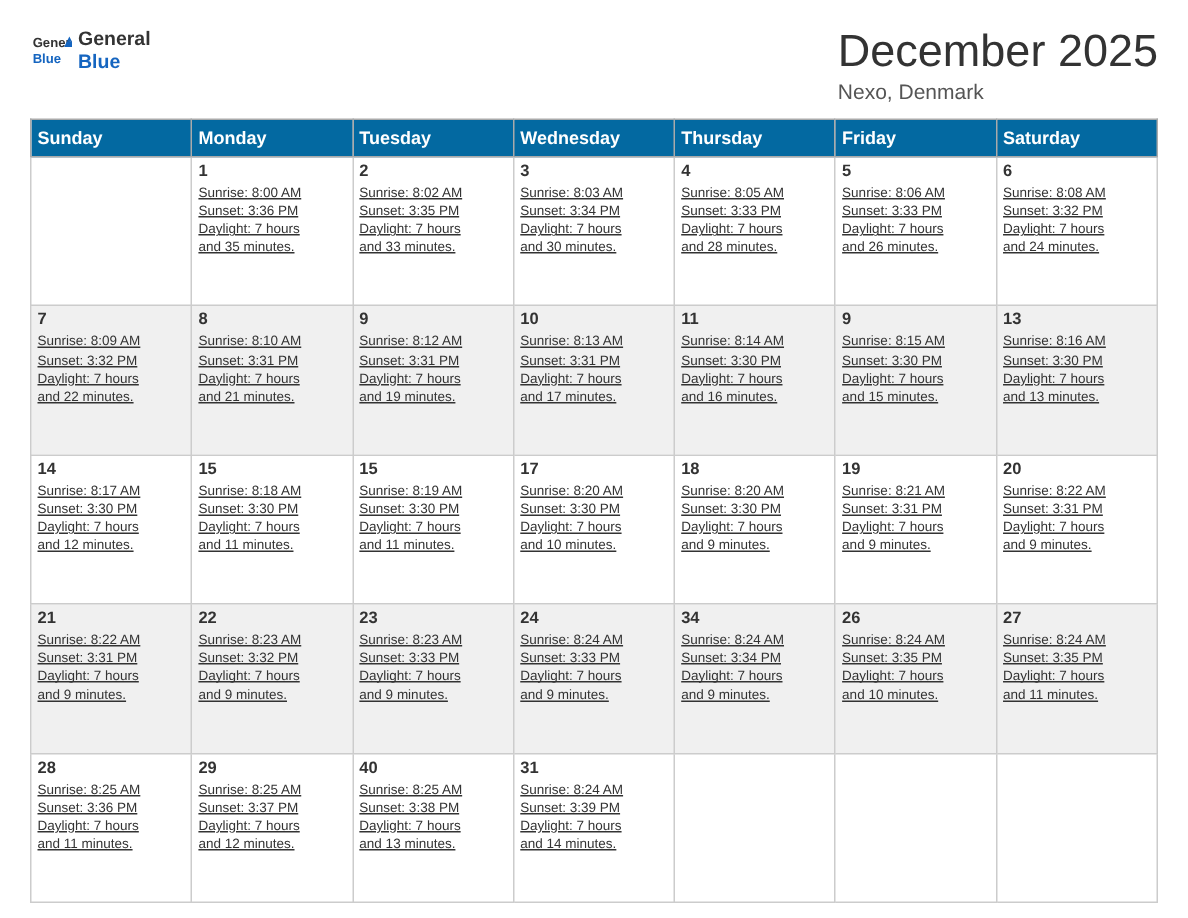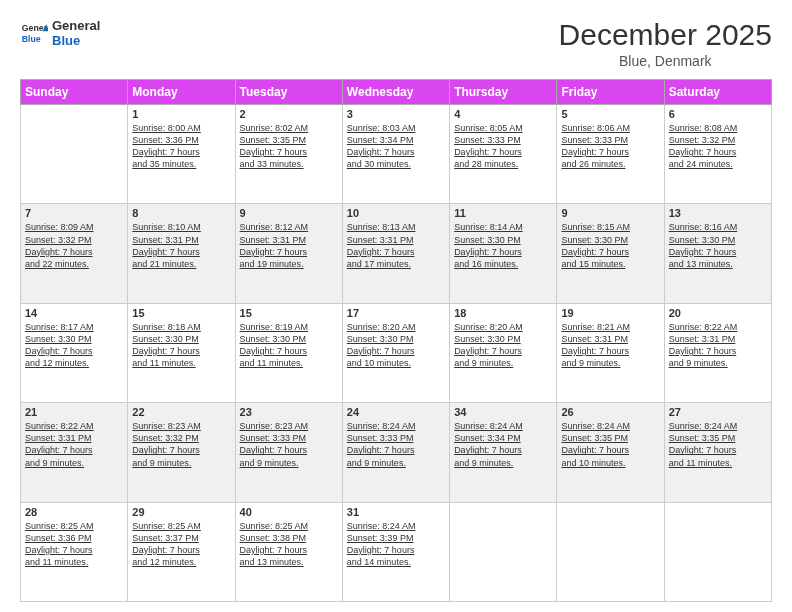--- a/index.html
+++ b/index.html
@@ -26,40 +26,40 @@
     .logo {
       display: flex;
       align-items: center;
       gap: 4px;
     }
     .logo-icon {
       width: 28px;
       height: 28px;
     }
     .title-block {
-      text-align: center;
+      text-align: left;
     }
     .month-title {
       font-size: 30px;
       font-weight: normal;
       color: #333;
       line-height: 1.1;
     }
     .location {
       font-size: 14px;
       color: #555;
       margin-top: 2px;
     }
     .calendar-table {
       width: 100%;
       border-collapse: collapse;
       flex: 1;
     }
     .calendar-table th {
-      background-color: #d946ef;
+      background-color: #0369a1;
       color: #fff;
       font-size: 12px;
       font-weight: bold;
       padding: 5px 4px;
       text-align: left;
       border: 1px solid #aaa;
     }
     .calendar-table td {
       border: 1px solid #ccc;
       vertical-align: top;
@@ -104,21 +104,21 @@
         <polygon points="28,10 32,10 30,6" fill="#1565C0"></polygon>
         <polygon points="26,14 32,14 32,10 28,10" fill="#1565C0"></polygon>
       </svg>
       <div style="display:flex; flex-direction:column;">
         <span style="font-size:13px;font-weight:bold;color:#333;">General</span>
         <span style="font-size:13px;font-weight:bold;color:#1565C0;">Blue</span>
       </div>
     </div>
     <div class="title-block">
       <div class="month-title">December 2025</div>
-      <div class="location">Blue, Denmark</div>
+      <div class="location">Nexo, Denmark</div>
     </div>
   </div>
 
   <table class="calendar-table">
     <thead>
       <tr>
       <th>Sunday</th>
           <th>Monday</th>
           <th>Tuesday</th>
           <th>Wednesday</th>

